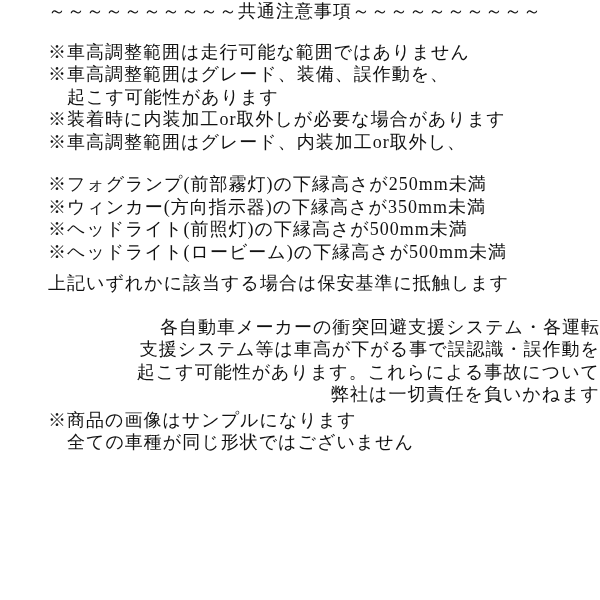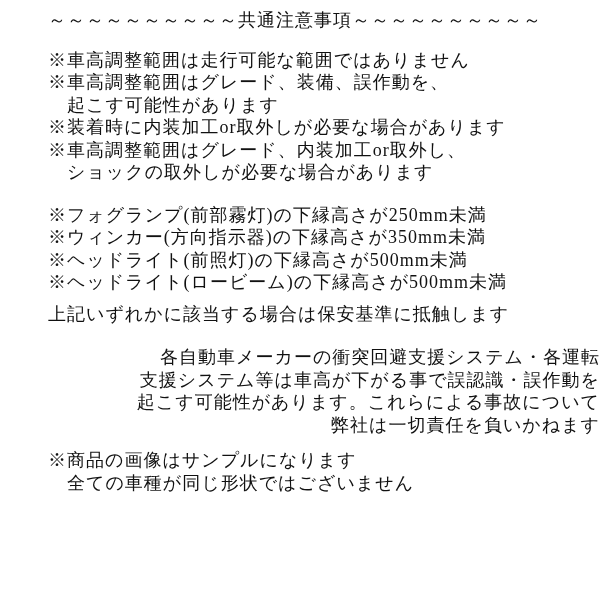--- a/index.html
+++ b/index.html
@@ -25,43 +25,42 @@
   }
   .line, .heading {
     line-height: 22.5px;
     height: 22.5px;
     white-space: nowrap;
   }
   .indent {
     padding-left: 19px;
   }
   
-  .h1      { margin-top: 9px; }
+  .h1      { margin-top: 1px; font-family: Liberation Mono, monospace; }
   .block1  { margin-top: 17px; }
   .h2      { margin-top: 14px; }
   .block2  { margin-top: 20px; }
   .footer2 { margin-top: 9px; }
   .h3      { margin-top: 19px; }
   .block3  { margin-top: 21px; text-align: right; }
-  .note    { margin-top: 13px; }
+  .note    { margin-top: 3px; }
 </style>
 </head>
 <body>
 
 <div class="doc">
 
   <div class="heading h1">～～～～～～～～～～共通注意事項～～～～～～～～～～</div>
 
   <div class="block1">
     <div class="line">※車高調整範囲は走行可能な範囲ではありません</div>
     <div class="line">※車高調整範囲はグレード、装備、誤作動を、</div>
     <div class="line indent">起こす可能性があります</div>
     <div class="line">※装着時に内装加工or取外しが必要な場合があります</div>
     <div class="line">※車高調整範囲はグレード、内装加工or取外し、</div>
-    <div class="line indent">ショックの取外しが必要な場合があります</div>
   </div>
 
 
   <div class="block2">
     <div class="line">※フォグランプ(前部霧灯)の下縁高さが250mm未満</div>
     <div class="line">※ウィンカー(方向指示器)の下縁高さが350mm未満</div>
     <div class="line">※ヘッドライト(前照灯)の下縁高さが500mm未満</div>
     <div class="line">※ヘッドライト(ロービーム)の下縁高さが500mm未満</div>
   </div>
 

